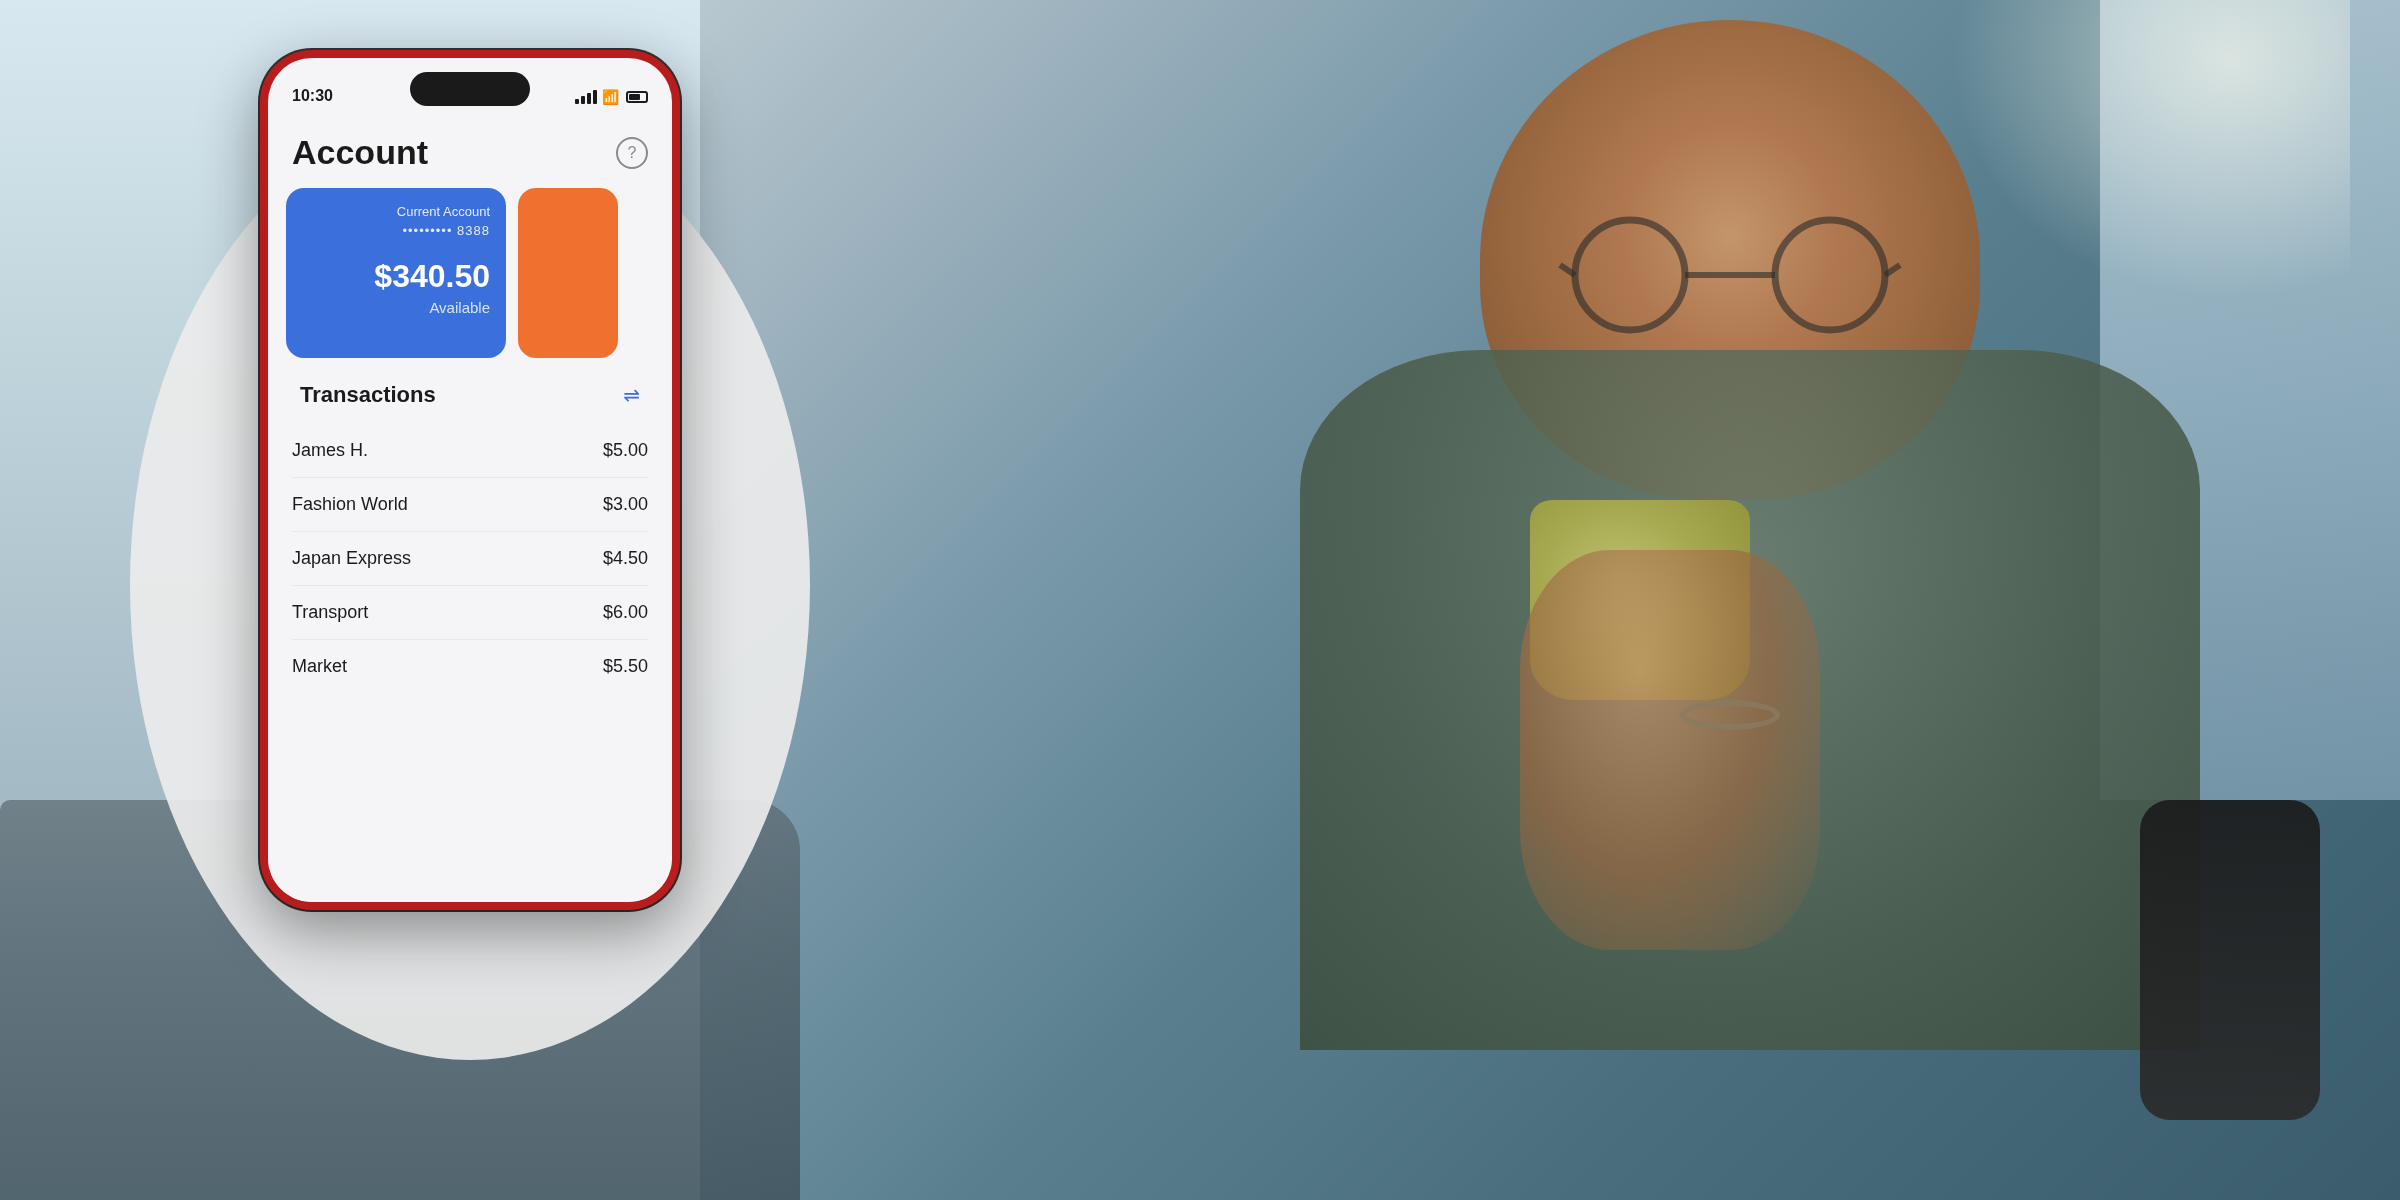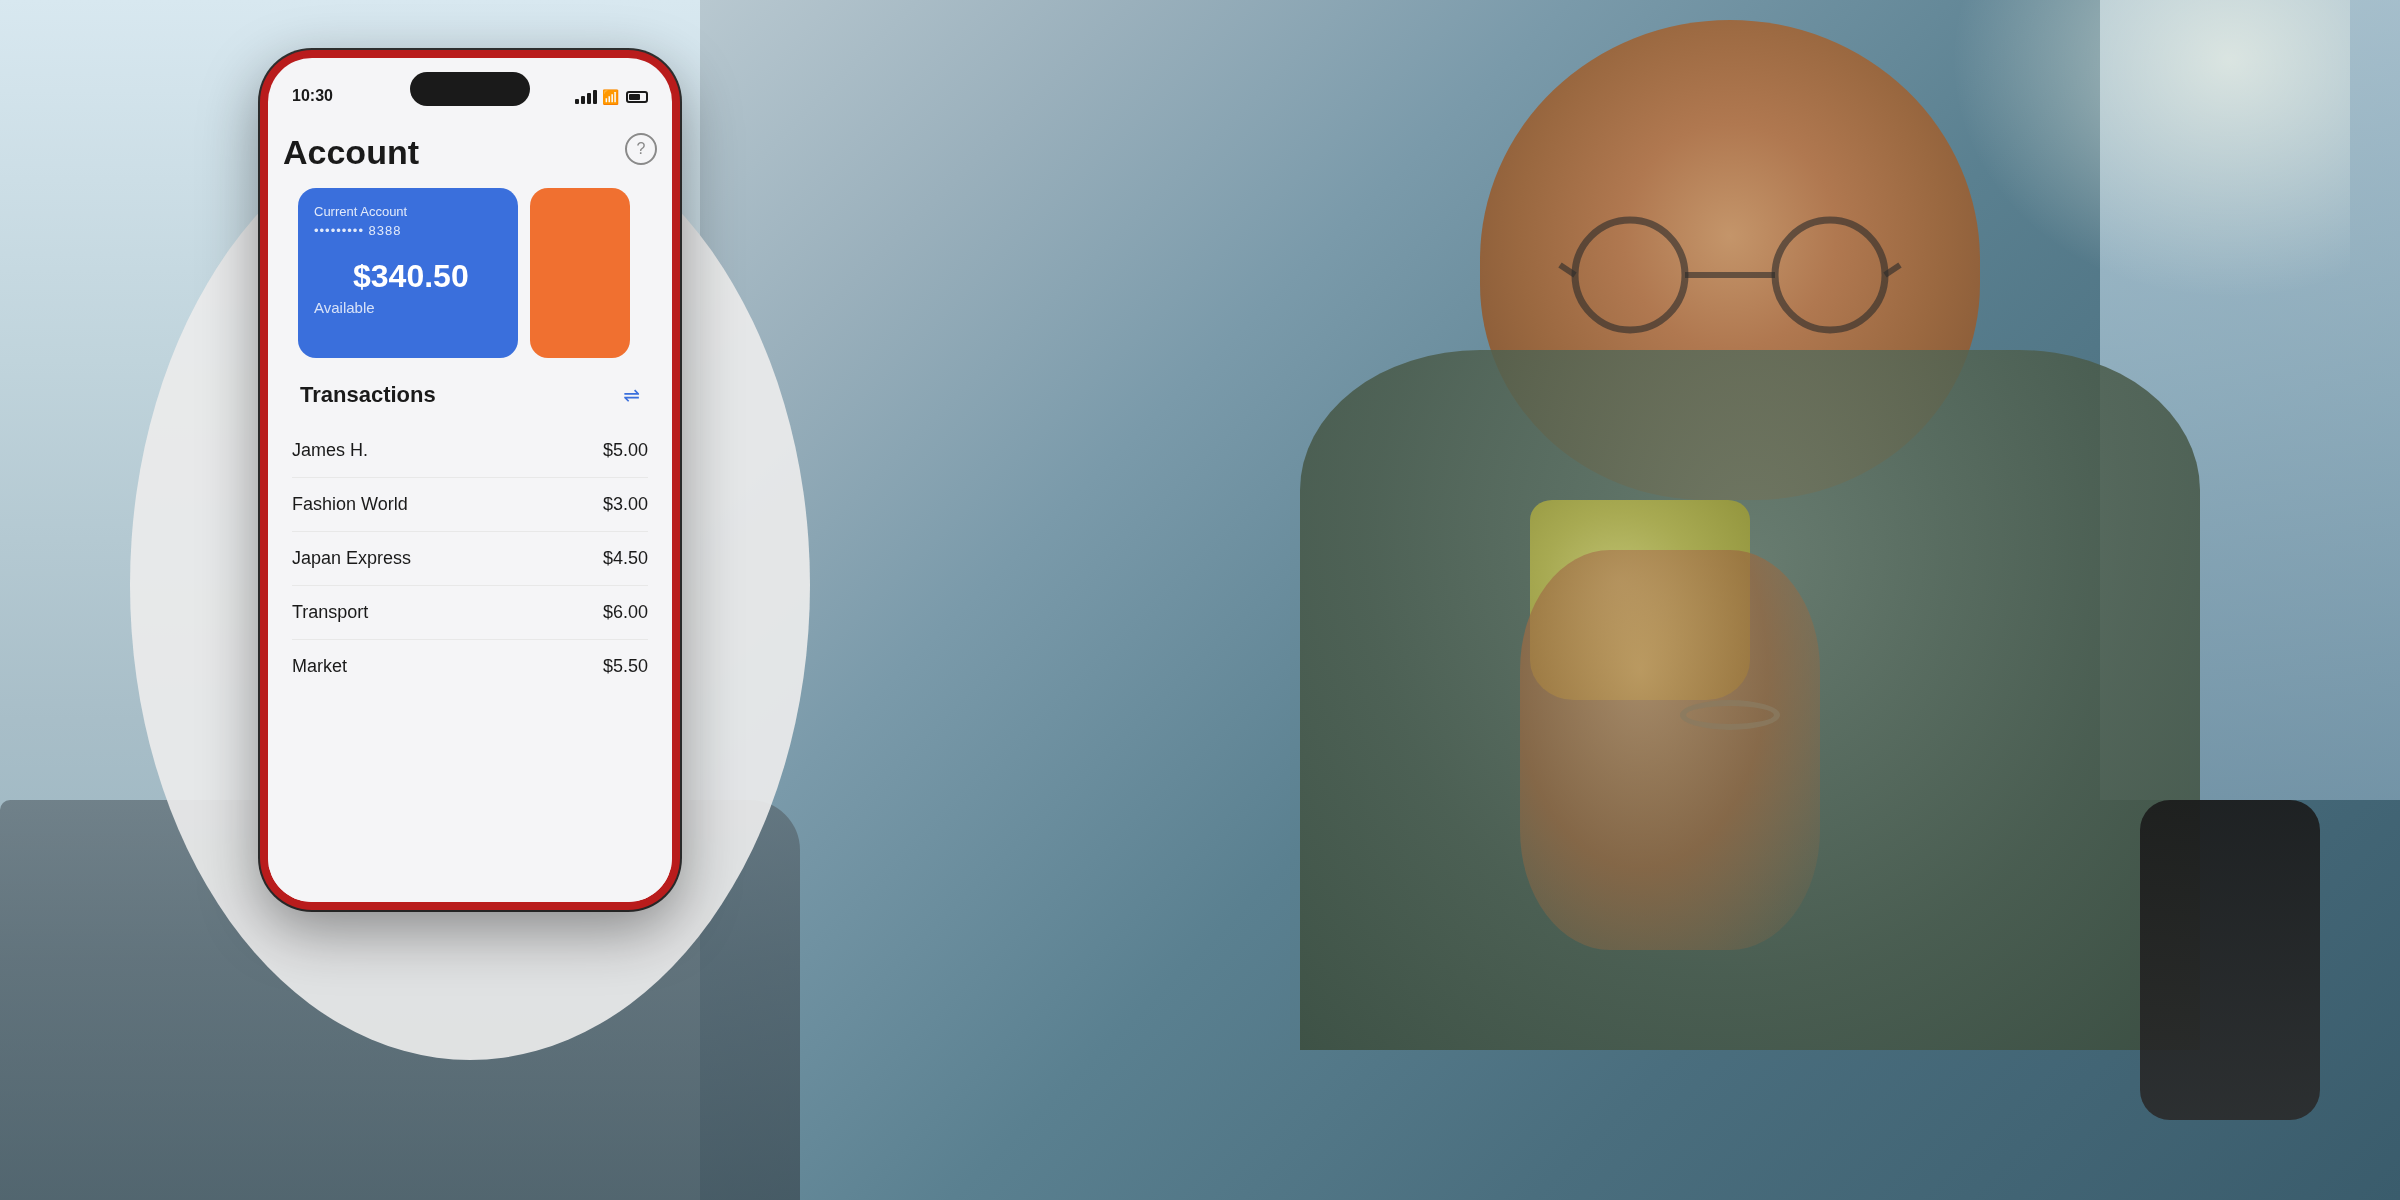--- a/index.html
+++ b/index.html
@@ -237,22 +237,23 @@
       top: 55px;
       left: 0;
       right: 0;
       bottom: 0;
       background: #f5f5f7;
       overflow: hidden;
     }
 
     .page-header {
       display: flex;
+      align-items: center;
       justify-content: space-between;
-      padding: 20px 15px 16px;
+      padding: 20px 24px 16px;
     }
 
     .page-title {
       font-size: 34px;
       font-weight: 700;
       color: #1a1a1a;
     }
 
     .help-button {
       width: 32px;
@@ -261,24 +262,25 @@
       border: 2px solid #8a8a8a;
       display: flex;
       align-items: center;
       justify-content: center;
       color: #8a8a8a;
       font-size: 16px;
     }
 
     
     .cards-section {
-      padding: 0 30px;
+      padding: 0 18px;
       display: flex;
       gap: 12px;
       overflow: visible;
+      text-align: right;
     }
 
     .account-card {
       width: 220px;
       height: 170px;
       border-radius: 18px;
       padding: 16px;
       flex-shrink: 0;
     }
 

